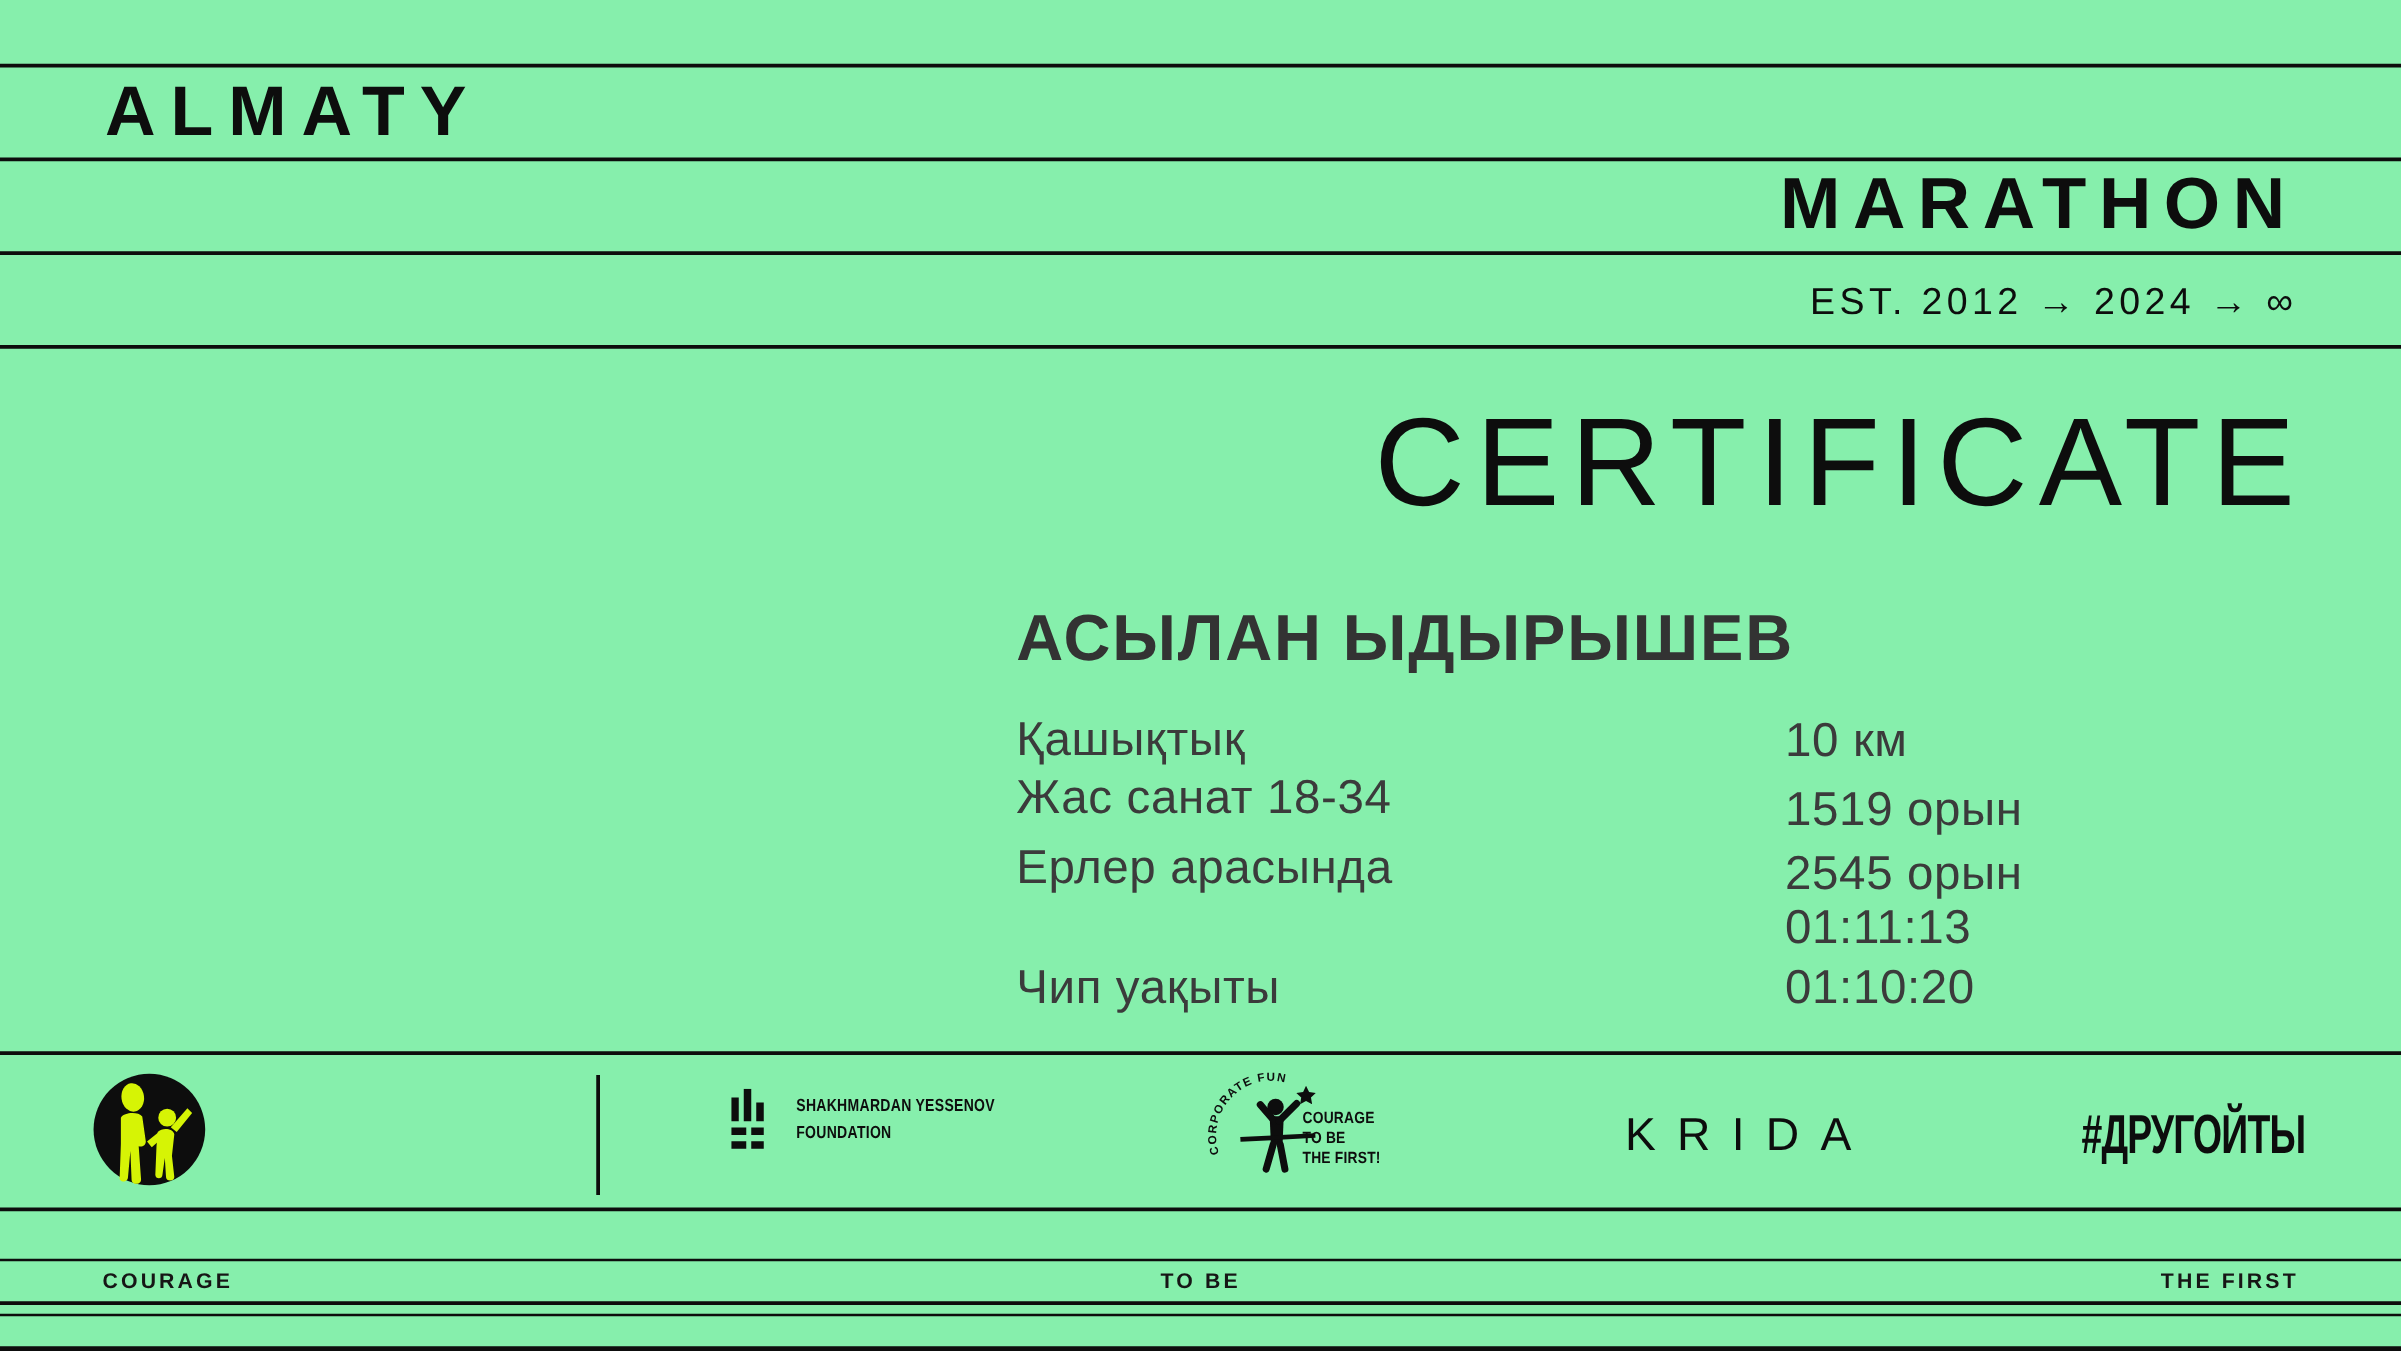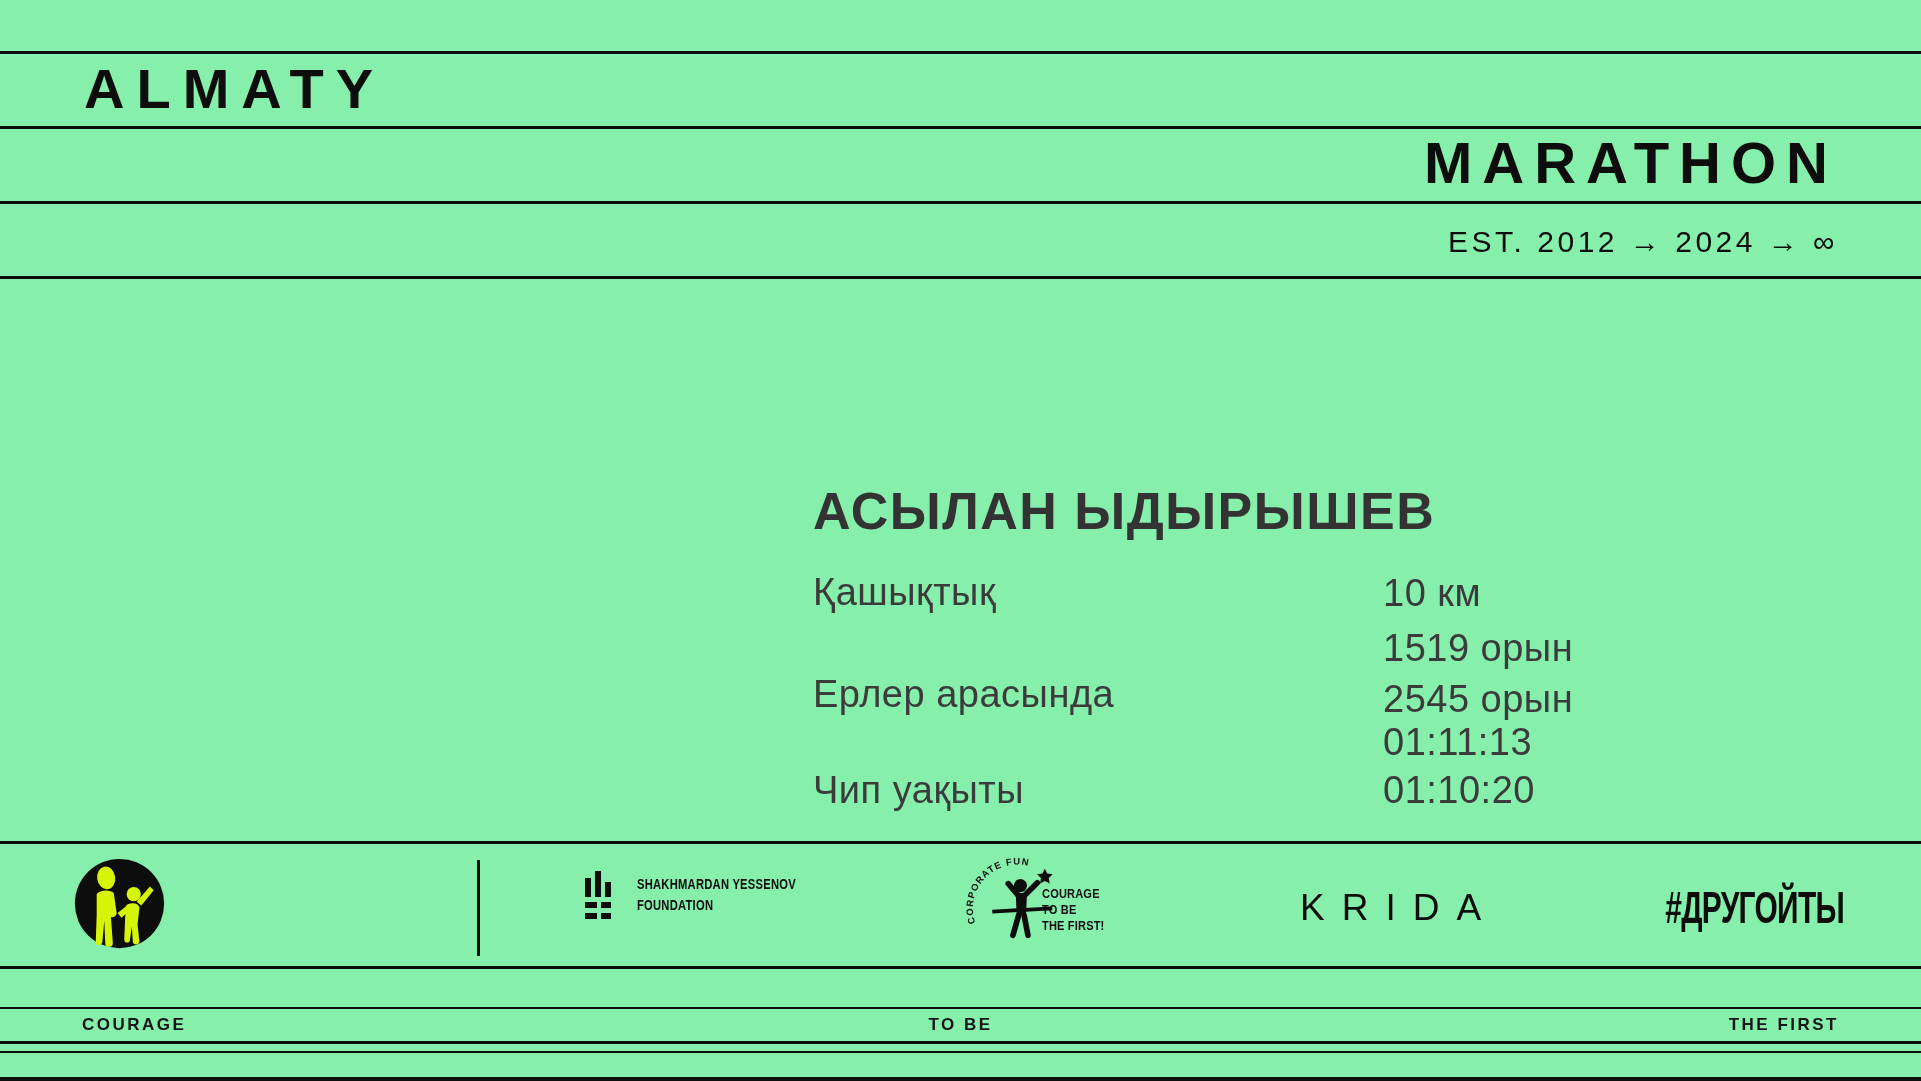--- a/index.html
+++ b/index.html
@@ -13,21 +13,21 @@
   .rule{position:absolute;left:0;right:0;background:#0D0D0D;}
 
   .brand-top{left:84px;top:61px;font-size:56px;font-weight:700;letter-spacing:12px;}
   .brand-bottom{right:83px;top:134px;font-size:58px;font-weight:700;letter-spacing:10px;}
   .est-line{right:83px;top:227px;font-size:30px;font-weight:500;letter-spacing:3.5px;text-align:center;}
   .cert-title{right:76px;top:320px;font-size:100px;font-weight:500;letter-spacing:9px;}
   .recipient{left:813px;top:485px;font-size:52px;font-weight:700;letter-spacing:1.5px;color:#333333;}
 
   .row-label,.row-value{font-size:38px;font-weight:400;letter-spacing:0.5px;color:#3B3B3B;}
   .row-label{left:813px;}
-  .row-value{left:1383px;}
+  .row-value{left:1428px;}
 
   .kaspi-word{left:194px;top:889px;font-size:57px;font-weight:700;letter-spacing:-0.5px;}
   .divider{position:absolute;left:477px;top:860px;width:3px;height:96px;background:#0D0D0D;}
   .yessenov-text{left:637px;top:874px;font-size:14px;font-weight:700;line-height:21px;letter-spacing:0.3px;transform:scaleX(0.8);transform-origin:left top;}
   .fund-text{left:1042px;top:886px;font-size:13px;font-weight:600;line-height:16px;letter-spacing:0.2px;transform:scaleX(0.85);transform-origin:left top;}
   .krida-word{left:1300px;top:889px;font-size:37px;font-weight:400;letter-spacing:17px;}
   .hashtag-word{right:77px;top:886px;font-size:44px;font-weight:800;transform:scaleX(0.68);transform-origin:right top;letter-spacing:-1px;}
 
   .slogan{top:1016px;font-size:17px;font-weight:600;letter-spacing:2.5px;color:#161616;}
   .slogan-left{left:82px;}
@@ -49,24 +49,26 @@
   <div class="rule" style="top:966px;height:3px;"></div>
   <div class="rule" style="top:1007px;height:2px;"></div>
   <div class="rule" style="top:1041px;height:3px;"></div>
   <div class="rule" style="top:1051px;height:2px;"></div>
   <div class="rule" style="top:1077px;height:4px;"></div>
 
   <div class="txt brand-top">ALMATY</div>
   <div class="txt brand-bottom">MARATHON</div>
   <div class="txt est-line">EST. 2012 → 2024 → ∞</div>
 
+  <div class="txt cert-title">CERTIFICATE</div>
   <div class="txt recipient">АСЫЛАН ЫДЫРЫШЕВ</div>
 
   <div class="txt row-label" style="top:573px;">Қашықтық</div>
   <div class="txt row-value" style="top:574px;">10 км</div>
+  <div class="txt row-label" style="top:619px;">Жас санат 18-34</div>
   <div class="txt row-value" style="top:629px;">1519 орын</div>
   <div class="txt row-label" style="top:675px;">Ерлер арасында</div>
   <div class="txt row-value" style="top:680px;">2545 орын</div>
   <div class="txt row-value" style="top:723px;">01:11:13</div>
   <div class="txt row-label" style="top:771px;">Чип уақыты</div>
   <div class="txt row-value" style="top:771px;">01:10:20</div>
 
   <svg style="left:72px;top:858px;" width="95" height="95" viewBox="0 0 100 100">
     <circle cx="50" cy="48" r="47" fill="#0D0D0D"></circle>
     <g fill="#D6F405">

